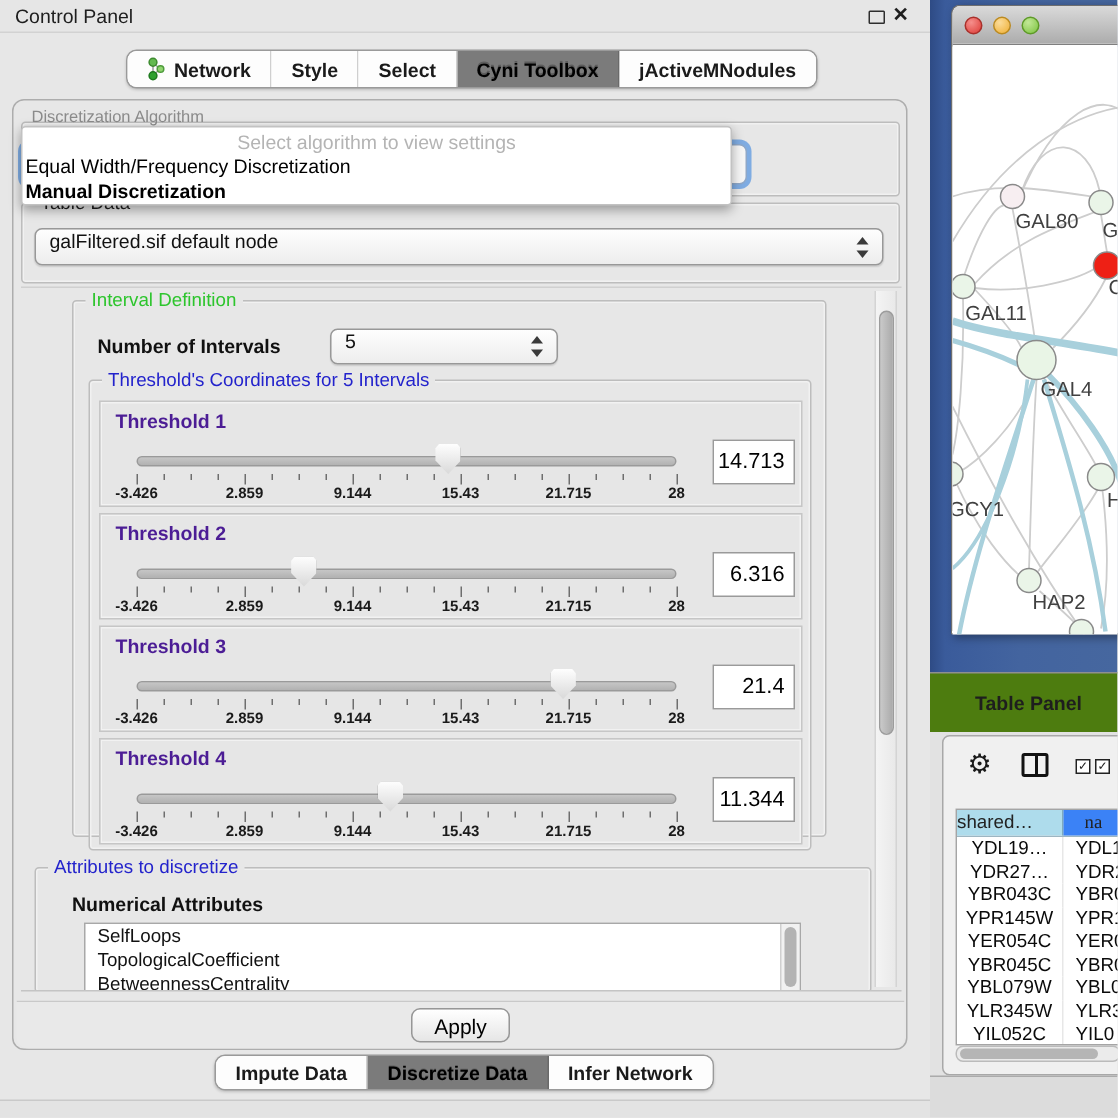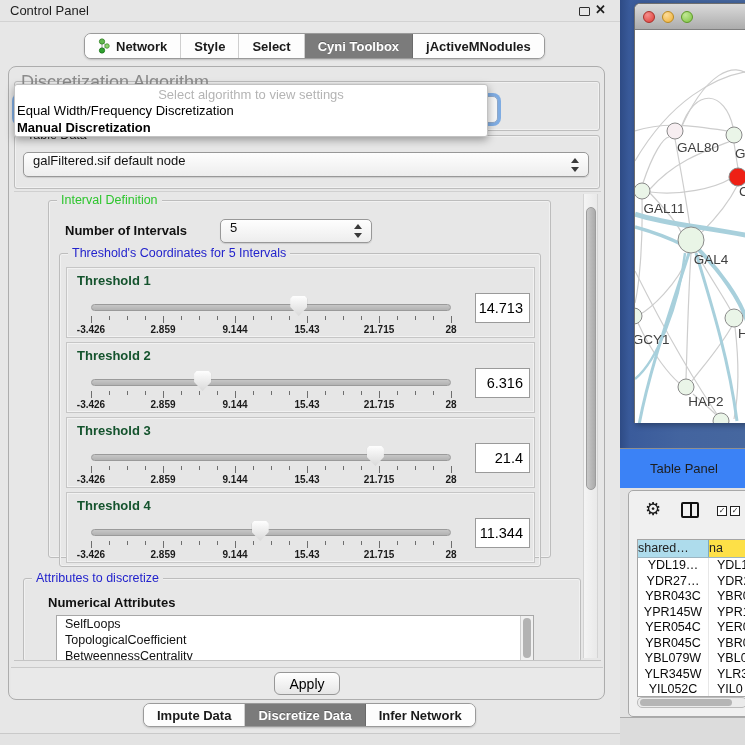--- a/index.html
+++ b/index.html
@@ -14,33 +14,33 @@
   #cp-title{position:absolute;left:10px;top:3px;font-size:13px;color:#1E1E1E;}
   #float-ic{position:absolute;left:579px;top:7px;width:11px;height:9px;border:1.6px solid #2E2E2E;border-radius:1px;}
   #close-ic{position:absolute;left:595px;top:2px;font-size:13px;font-weight:bold;color:#1E1E1E;}
 
   
   .segwrap{display:flex;background:#FDFDFD;border:1px solid #9A9A9A;border-radius:7px;
     overflow:hidden;box-shadow:0 1px 2px rgba(0,0,0,.18);}
   .seg{display:flex;align-items:center;padding:0 13px;font-size:13px;font-weight:bold;
     color:#1A1A1A;background:#FDFDFD;border-right:1px solid #CFCFCF;white-space:nowrap;}
   .seg:last-child{border-right:none;}
-  .seg.sel{background:#7B7B7B;color:#ffffff;border-right-color:#6A6A6A;text-shadow:0 -1px 0 rgba(0,0,0,.25);justify-content:center;}
+  .seg.sel{background:#7B7B7B;color:#000000;border-right-color:#6A6A6A;text-shadow:0 -1px 0 rgba(0,0,0,.25);justify-content:center;}
   #topTabs{position:absolute;left:84px;top:33px;height:26px;}
   #topTabs .seg{height:24px;}
   #bottomTabs{position:absolute;left:143px;top:703px;height:24px;}
   #bottomTabs .seg{height:22px;}
 
   
   #outer-panel{position:absolute;left:8px;top:66px;width:597px;height:634px;background:#E7E7E7;
     border:1px solid #ADADAD;border-radius:8px;}
   .group{position:absolute;border:1px solid #BDBDBD;border-radius:3px;box-shadow:inset 0 0 0 1px #F1F1F1;}
   .group-label{position:absolute;top:-8px;left:8px;background:#E7E7E7;padding:0 4px;font-size:12.5px;}
 
-  #algo-label{position:absolute;left:12px;top:5px;font-size:18px;color:#8B8B8B;z-index:1;}
+  #algo-label{position:absolute;left:12px;top:5px;font-size:11px;color:#8B8B8B;z-index:1;}
   #algo-group{left:5px;top:14px;width:586px;height:50px;}
   #algo-combo{position:absolute;left:6px;top:29px;width:483px;height:27px;background:#F6F6F6;
     border:1px solid #8FA8C8;border-radius:5px;z-index:2;
     box-shadow:0 0 0 3px rgba(92,152,224,.75);}
 
   
   #algo-popup{position:absolute;left:5px;top:17px;width:474px;height:53px;background:#FFFFFF;
     border:1px solid #C2C2C2;border-radius:3px;z-index:50;
     box-shadow:0 3px 8px rgba(0,0,0,.35);padding-top:2px;}
   #algo-popup .hint{font-size:13px;color:#B4B4B4;text-align:center;line-height:16px;}
@@ -69,21 +69,21 @@
   #interval-group>.group-label{color:#2DC52D;}
   #numints-label{position:absolute;left:16px;top:22px;font-size:13px;font-weight:bold;color:#111;}
   #numints-combo{position:absolute;left:171px;top:18px;width:152px;height:24px;}
 
   #thr-group{position:absolute;left:10px;top:52px;width:482px;height:314px;border:1px solid #BDBDBD;
     border-radius:3px;box-shadow:inset 0 0 0 1px #F1F1F1;}
   #thr-group>.group-label{color:#2323CC;white-space:nowrap;}
 
   .thr-row{position:absolute;left:6px;width:469px;height:71px;background:#E6E6E6;
     border:1px solid #C6C6C6;box-shadow:inset 0 0 0 1px #F2F2F2;}
-  .thr-label{position:absolute;left:10px;top:5px;font-size:13px;font-weight:bold;color:#14532d;}
+  .thr-label{position:absolute;left:10px;top:5px;font-size:13px;font-weight:bold;color:#4c1d95;}
   .thr-track{position:absolute;left:24px;top:36px;width:360px;height:7px;border-radius:4px;
     background:linear-gradient(#C6C6C6,#B2B2B2);border:1px solid #9A9A9A;}
   .thr-thumb{position:absolute;top:28px;width:17px;height:20px;
     background:linear-gradient(#FEFEFE,#D9D9D9);
     clip-path:polygon(14% 0,86% 0,100% 14%,100% 55%,50% 100%,0 55%,0 14%);
     filter:drop-shadow(0 0 1px #777);}
   .tick{position:absolute;top:48px;width:1px;height:4px;background:#6E6E6E;}
   .tick.major{height:7px;}
   .tick-label{position:absolute;top:56px;transform:translateX(-50%);font-size:10px;font-weight:bold;color:#1A1A1A;white-space:nowrap;}
   .thr-value{position:absolute;left:408px;top:25px;width:55px;height:30px;background:#FFF;
@@ -117,35 +117,35 @@
     border:1px solid #6E6E6E;border-right:none;border-radius:6px 0 0 0;box-shadow:2px 2px 6px rgba(0,0,0,.35);}
   #net-titlebar{position:absolute;left:0;top:0;width:100%;height:26px;border-radius:5px 0 0 0;
     background:linear-gradient(#DADADA,#ACACAC);border-bottom:1px solid #7F7F7F;}
   .light{position:absolute;top:7px;width:12px;height:12px;border-radius:50%;}
   #light-red{left:8px;background:radial-gradient(circle at 35% 30%,#F58F8C,#DD3B36);border:1px solid #A8302B;}
   #light-yellow{left:27px;background:radial-gradient(circle at 35% 30%,#FBDC9A,#EFAF34);border:1px solid #BB8A20;}
   #light-green{left:46px;background:radial-gradient(circle at 35% 30%,#C2E896,#7CC340);border:1px solid #5E9A28;}
   #net-body{position:absolute;left:0;top:27px;width:114px;height:392px;overflow:hidden;background:#FFF;}
   .netlabel{font-family:"Liberation Sans",sans-serif;font-size:13.5px;fill:#404040;}
 
-  #tp-bar{position:absolute;left:0;top:448px;width:125px;height:40px;background:#3b82f6;border-top:1px solid #8F8F8F;}
+  #tp-bar{position:absolute;left:0;top:448px;width:125px;height:40px;background:#4d7c0f;border-top:1px solid #8F8F8F;font-weight:bold;}
   #tp-title{position:absolute;left:30px;top:12px;font-size:13px;color:#1E1E1E;}
   #tablepanel{position:absolute;left:8px;top:490px;width:130px;height:227px;background:#F0F0F0;
     border:1px solid #A8A8A8;border-radius:5px;}
   #tp-gear{position:absolute;left:16px;top:8px;font-size:18px;color:#1A1A1A;line-height:20px;}
   #tp-split{position:absolute;left:52px;top:11px;width:18px;height:16px;border:2px solid #111;border-radius:2px;}
   #tp-split i{position:absolute;left:50%;top:0;width:2px;height:100%;background:#111;}
   .cbx{position:absolute;top:15px;width:10px;height:10px;border:1.5px solid #222;font-size:8px;
     line-height:8px;text-align:center;color:#222;background:#FFF;}
   #cbx1{left:88px;} #cbx2{left:101px;}
   #tp-table{position:absolute;left:8px;top:48px;width:110px;height:158px;background:#FFF;border:1px solid #A5A5A5;overflow:hidden;}
   #tp-header{display:flex;height:18px;border-bottom:1px solid #9DB6C2;}
   #tp-h1{width:71px;background:#AEDCEC;border-right:1px solid #7FAABF;font-size:12.5px;color:#222;
     text-align:left;line-height:17px;}
-  #tp-h2{flex:1;background:#fde047;font-size:12.5px;color:#222;line-height:17px;}
+  #tp-h2{flex:1;background:#3b82f6;font-size:12.5px;color:#222;padding-left:14px;line-height:17px;font-family:Liberation Serif, serif;}
   .tp-row{display:flex;height:15.5px;font-size:12.5px;color:#0A0A0A;}
   .tp-c1{width:71px;text-align:center;border-right:1px solid #E7E7E7;white-space:nowrap;overflow:hidden;}
   .tp-c2{flex:1;padding-left:8px;white-space:nowrap;overflow:hidden;}
   #tp-hscroll{position:absolute;left:8px;top:206px;width:110px;height:11px;background:#EBEBEB;
     border:1px solid #BBB;border-radius:5px;}
   #tp-hscroll .thumb{position:absolute;left:2px;top:1px;width:92px;height:7px;border-radius:4px;background:#B5B5B5;}
   #desk-bottom{position:absolute;left:0;top:717px;width:125px;height:28px;background:#DCDCDC;border-top:1px solid #ABABAB;}
 </style>
 </head>
 <body>

